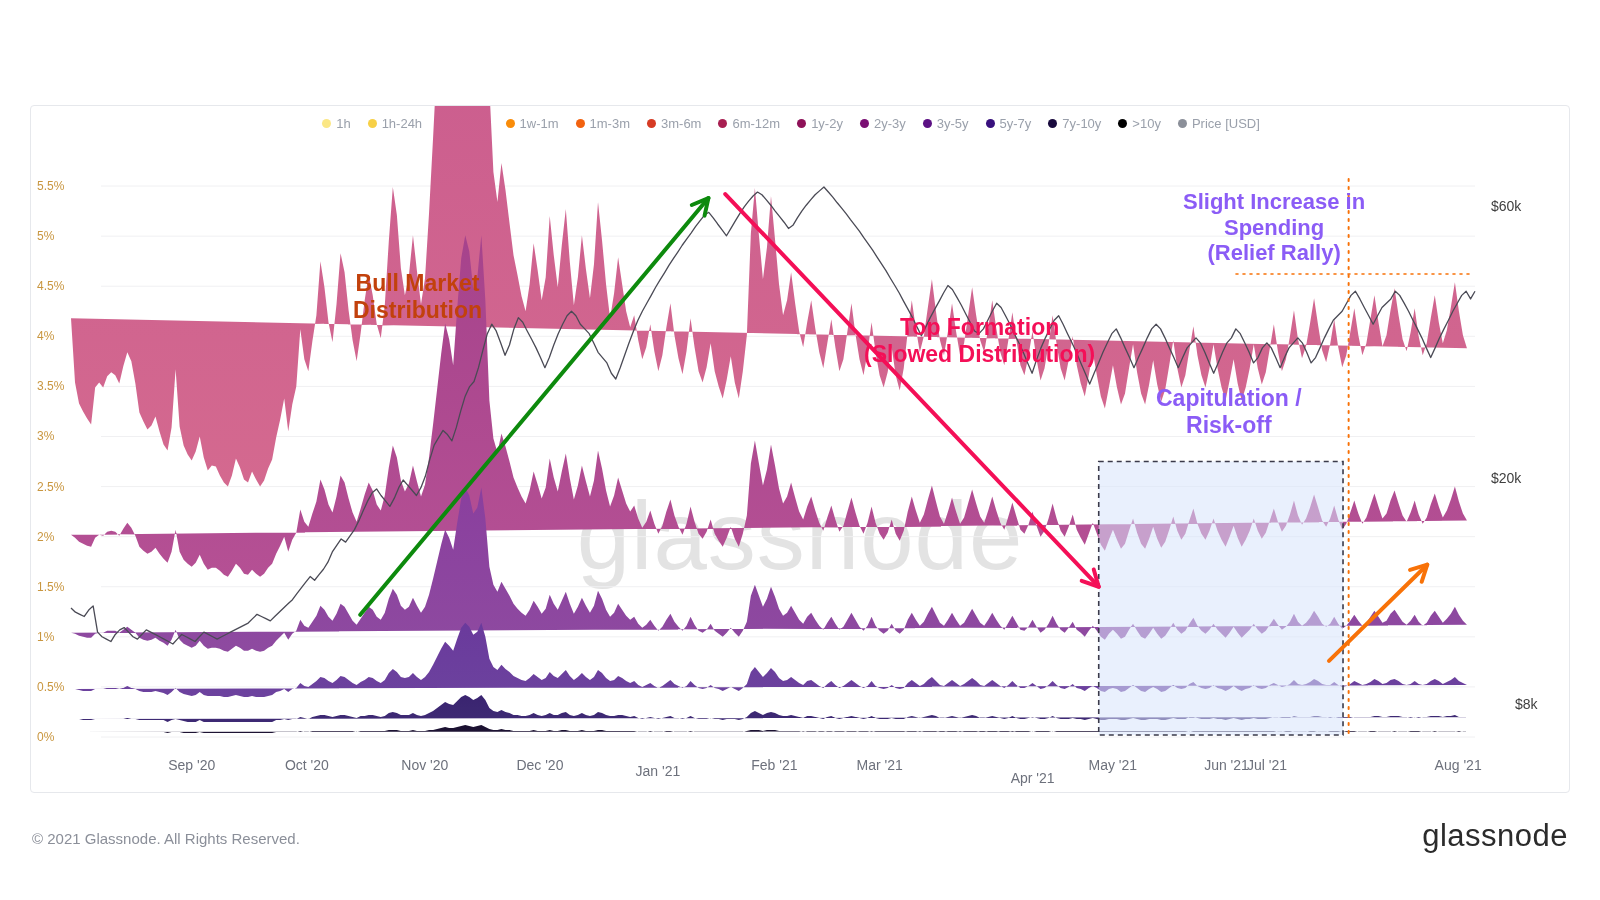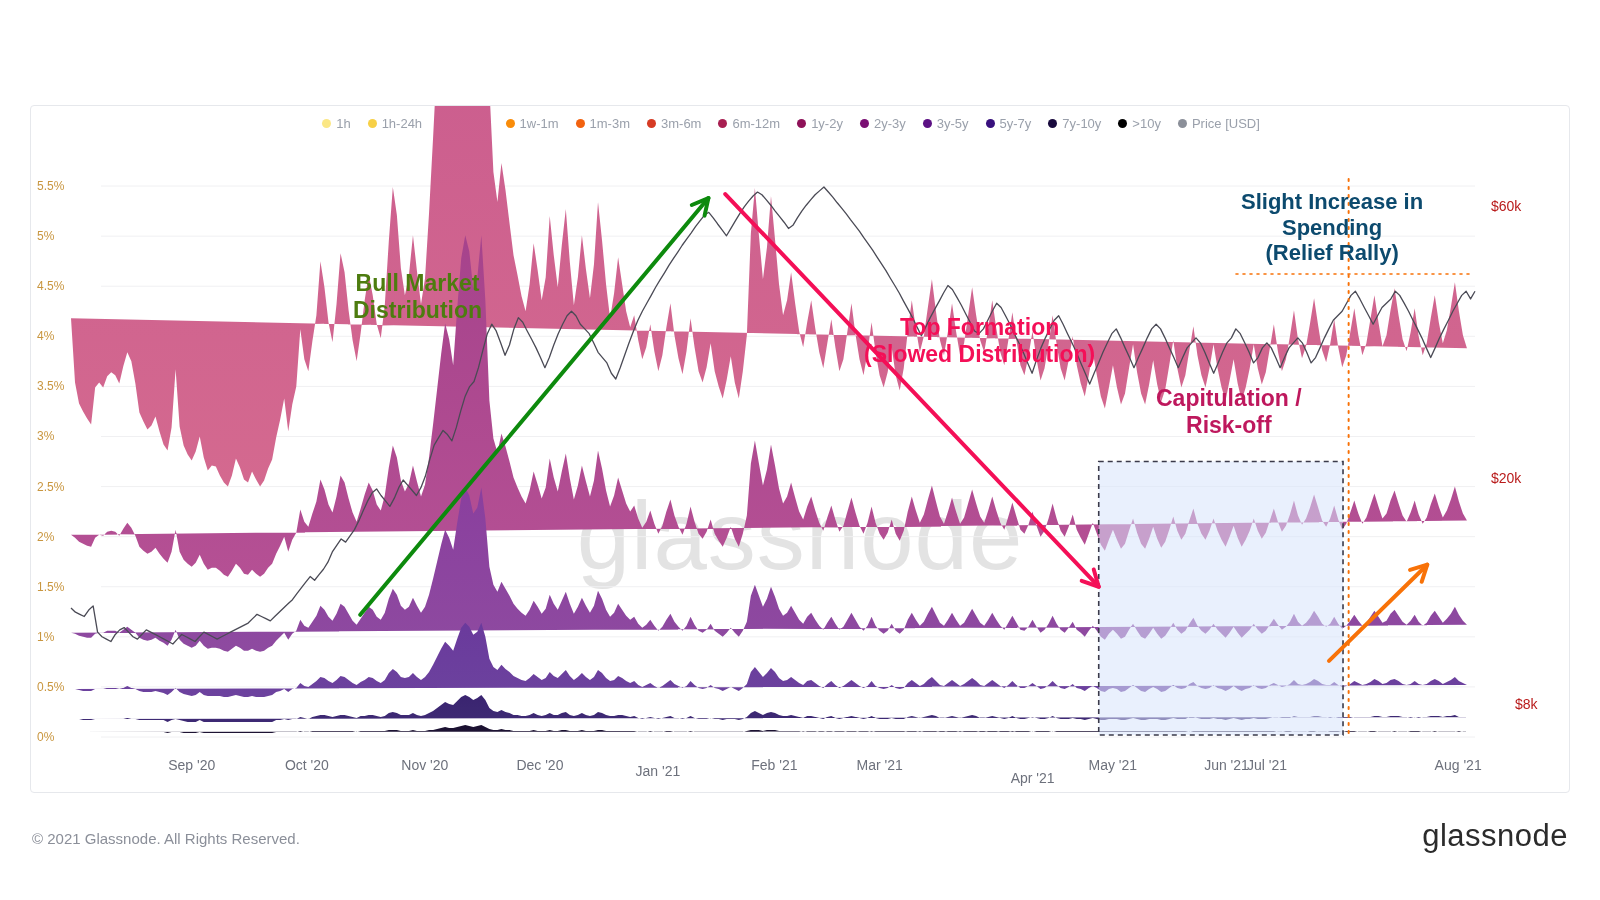--- a/index.html
+++ b/index.html
@@ -64,21 +64,21 @@
   
   .ylab {
     position: absolute;
     font-size: 12px; color: #c9963f;
     transform: translateY(-50%);
     text-align: left;
     white-space: nowrap;
   }
   .ylab-right {
     position: absolute;
-    font-size: 14px; color: #b91c1c;
+    font-size: 14px; color: #404040;
     transform: translateY(-50%);
     white-space: nowrap;
   }
   .xlab {
     position: absolute;
     font-size: 14px; color: #6d717c;
     transform: translateX(-50%);
     white-space: nowrap;
   }
   
@@ -280,27 +280,27 @@
           <div class="xlab" style="left: 626.872px; top: 657px;">Jan '21</div>
           <div class="xlab" style="left: 743.404px; top: 651px;">Feb '21</div>
           <div class="xlab" style="left: 848.704px; top: 651px;">Mar '21</div>
           <div class="xlab" style="left: 966.64px; top: 664px; margin-left: 35px;">Apr '21</div>
           <div class="xlab" style="left: 1081.77px; top: 651px;">May '21</div>
           <div class="xlab" style="left: 1195.49px; top: 651px;">Jun '21</div>
           <div class="xlab" style="left: 1236px; top: 651px;">Jul '21</div>
           <div class="xlab" style="left: 1427.15px; top: 651px;">Aug '21</div>
         </div>
       <div id="annotations-layer">
-          <div class="annot" id="annot-bull" style="left: 322px; top: 164px; color: #4d7c0f;">Bull Market
+          <div class="annot" id="annot-bull" style="left: 322px; top: 164px; color: #c2410c;">Bull Market
 Distribution</div>
           <div class="annot" id="annot-top" style="left: 833px; top: 208px; color: rgb(244, 15, 87);">Top Formation
 (Slowed Distribution)</div>
-          <div class="annot" id="annot-capit" style="left: 1125px; top: 279px; color: #be185d;">Capitulation /
+          <div class="annot" id="annot-capit" style="left: 1125px; top: 279px; color: #8b5cf6;">Capitulation /
 Risk-off</div>
-          <div class="annot" id="annot-relief" style="left: 1210px; top: 83px; color: #0c4a6e; font-size: 22px;">Slight Increase in
+          <div class="annot" id="annot-relief" style="left: 1152px; top: 83px; color: #8b5cf6; font-size: 22px;">Slight Increase in
 Spending
 (Relief Rally)</div>
         </div>
     </div>
   </div>
 
   <div id="footer-copy">© 2021 Glassnode. All Rights Reserved.</div>
   <div id="footer-logo">glassnode</div>
 
 </div>

